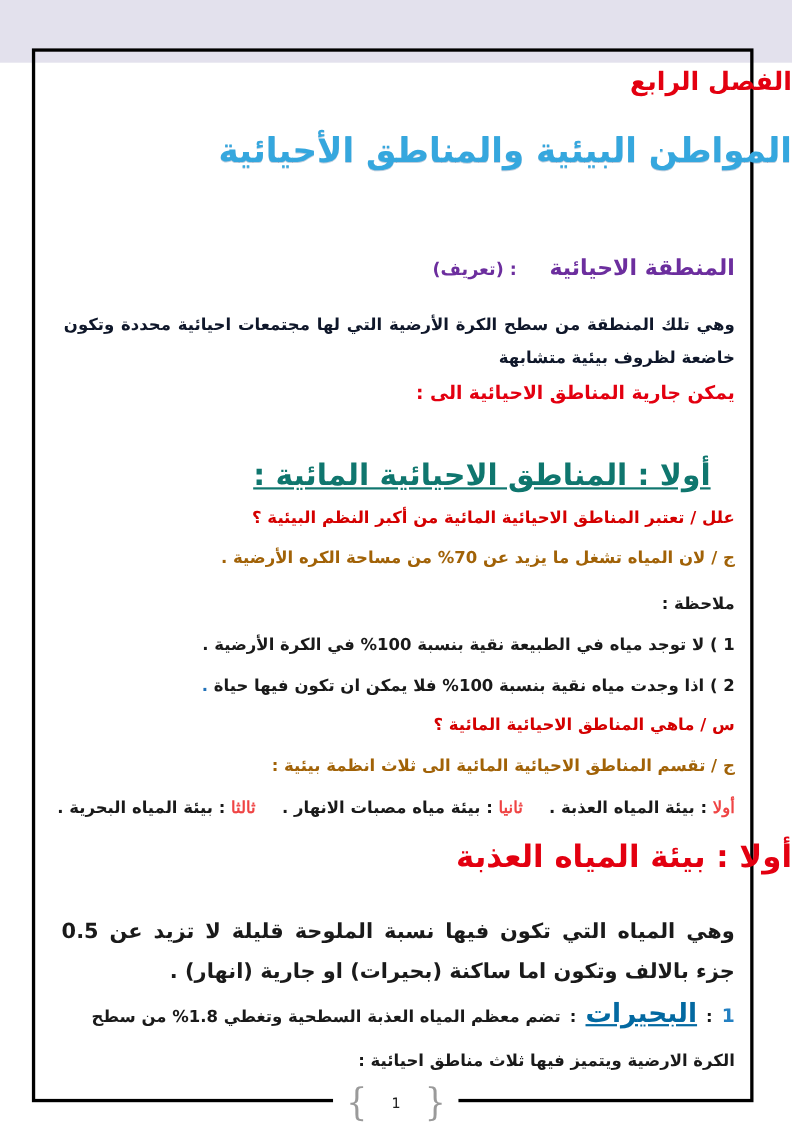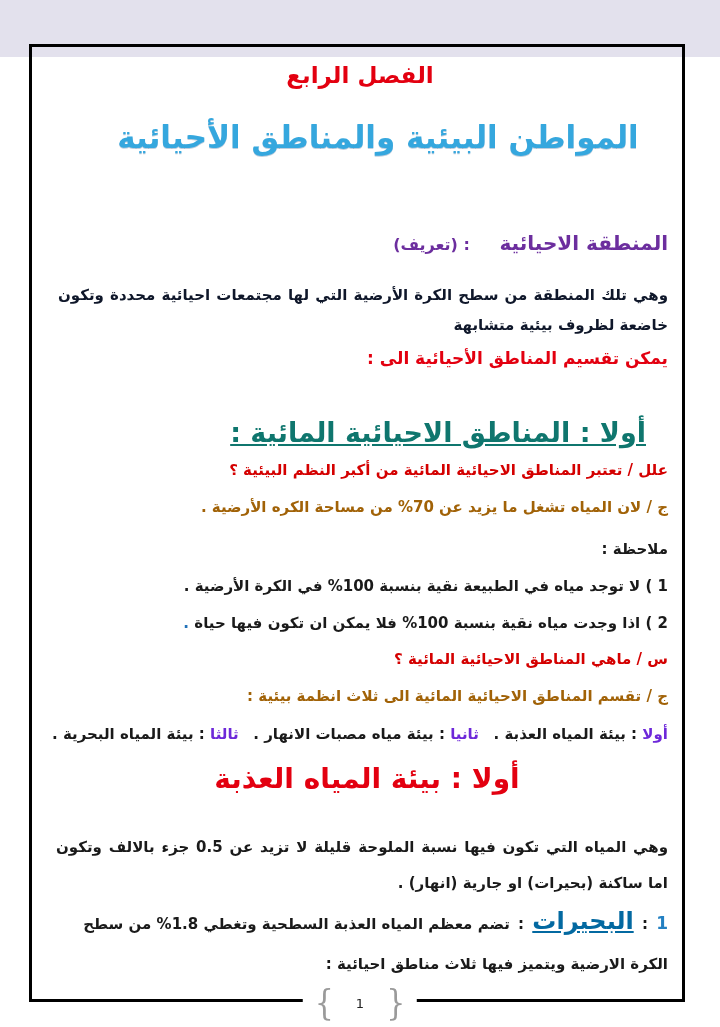--- a/index.html
+++ b/index.html
@@ -1,19 +1,19 @@
 <!DOCTYPE html>
 <html lang="ar"><head>
 <meta charset="utf-8">
 <style>
   html,body{margin:0;padding:0;background:#ffffff;}
   body{width:720px;height:1027px;position:relative;overflow:hidden;
        font-family:"DejaVu Sans",sans-serif;font-weight:bold;color:#1a1a1a;}
   .abs{position:absolute;direction:rtl;}
-  .center{left:0;right:0;text-align:center;}
+  .center{left:0;right:0;}
 
   .frame{position:absolute;left:29px;top:44px;width:656px;height:958px;
          border:3px solid #000;box-sizing:border-box;}
 
   .chapter{top:62px;font-size:23px;color:#e30010;}
   .maintitle{top:119px;font-size:31px;color:#35a7de;text-shadow:0 1px 0 rgba(0,60,120,.25);padding-left:36px;}
 
   .def-head{top:231px;right:52px;font-size:16px;color:#6c2e9e;}
   .def-head .dh-name{font-size:20px;margin-left:24px;}
   .def-body{top:280px;right:52px;left:58px;font-size:15px;line-height:30px;
@@ -26,24 +26,24 @@
 
   .q{color:#d40000;font-size:15px;right:52px;}
   .a{color:#a16207;font-size:15px;right:52px;}
   .blk{color:#1a1a1a;font-size:15px;right:52px;}
   .q1{top:461px;} .a1{top:498px;} .note{top:540px;}
   .n1{top:577px;} .n2{top:614px;} .q2{top:650px;} .a2{top:687px;}
   .blue-dot{color:#2272b9;}
 
   .types{top:725px;left:52px;right:52px;display:flex;justify-content:space-between;
          font-size:15px;}
-  .types .t-label{color:#6d28d9;}
+  .types .t-label{color:#ef4444;font-family:Liberation Serif, serif;}
 
   .fresh-head{top:762px;font-size:28px;color:#e30010;padding-left:14px;}
-  .fresh-body{top:829px;right:52px;left:56px;font-size:15px;line-height:36px;
+  .fresh-body{top:829px;right:52px;left:56px;font-size:19px;line-height:36px;
               text-align:justify;}
 
   .lakes{top:901px;right:52px;left:56px;font-size:15px;line-height:40px;text-align:right;}
   .lakes .lk-num{color:#2380c2;font-size:17px;}
   .lakes .lk-title{color:#0369a1;font-size:24px;text-decoration:underline;}
   .lakes .lk-sep{color:#1a1a1a;padding:0 3px;}
 
   .page-badge{position:absolute;top:984px;left:50%;transform:translateX(-50%);
               height:38px;background:#fff;display:flex;align-items:center;
               gap:22px;padding:0 12px;}
@@ -60,21 +60,21 @@
 
 <div class="abs center maintitle">المواطن البيئية والمناطق الأحيائية</div>
 
 <div class="abs def-head">
   <span class="dh-name">المنطقة الاحيائية</span>
   <span>: (تعريف)</span>
 </div>
 
 <div class="abs def-body">وهي تلك المنطقة من سطح الكرة الأرضية التي لها مجتمعات احيائية محددة وتكون خاضعة لظروف بيئية متشابهة</div>
 
-<div class="abs division">يمكن تقسيم المناطق الأحيائية الى :</div>
+<div class="abs division">يمكن جارية المناطق الاحيائية الى :</div>
 
 <div class="band"></div>
 <div class="band-text">أولا : المناطق الاحيائية المائية :</div>
 
 <div class="abs q q1">علل / تعتبر المناطق الاحيائية المائية من أكبر النظم البيئية ؟</div>
 
 <div class="abs a a1">ج / لان المياه تشغل ما يزيد عن 70% من مساحة الكره الأرضية .</div>
 
 <div class="abs blk note">ملاحظة :</div>
 

